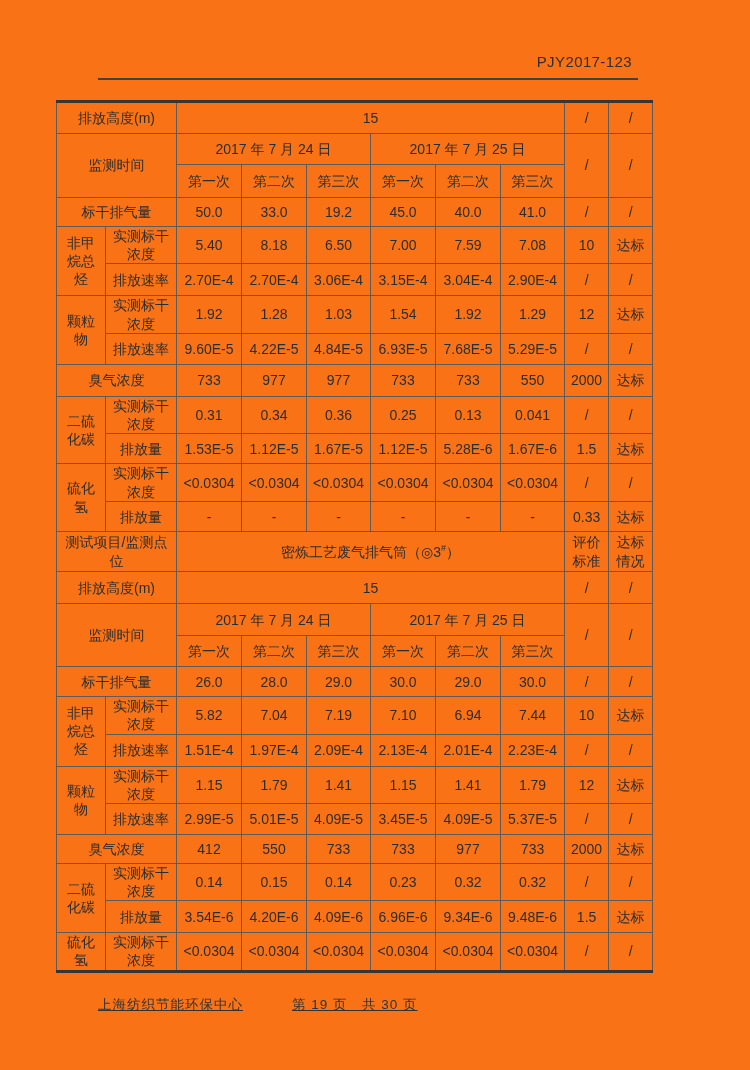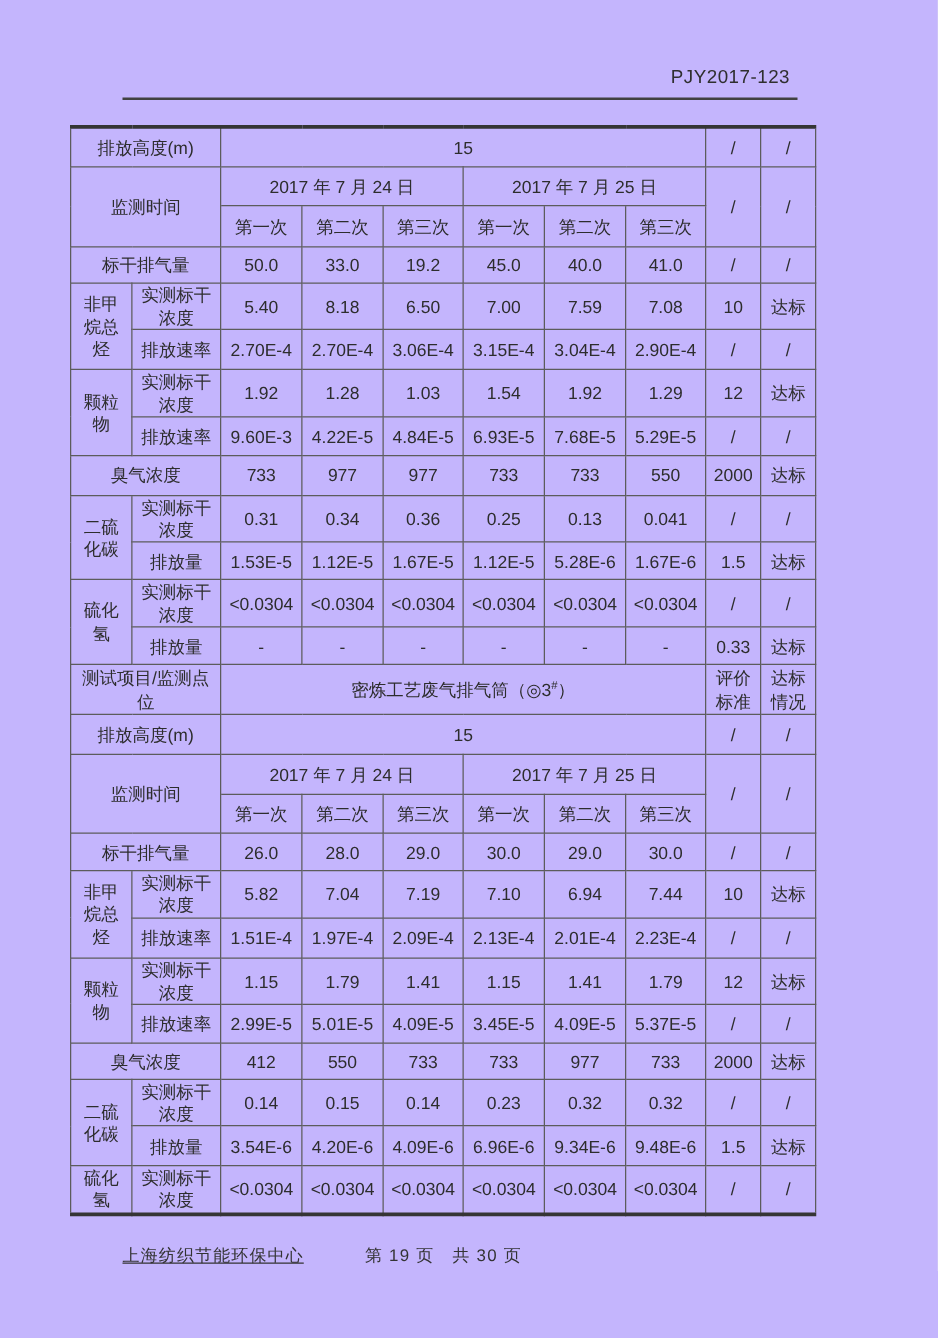--- a/index.html
+++ b/index.html
@@ -1,19 +1,19 @@
 <!DOCTYPE html>
 <html><head>
 <meta charset="utf-8">
 <style>
   html,body { margin:0; padding:0; }
   body { background:#e9e9e7; }
   .page {
     position:relative; width:750px; height:1070px; margin:0 auto;
-    background:#c4b5fd; color:#2d2d2d; overflow:hidden;
+    background:#f97316; color:#2d2d2d; overflow:hidden;
     font-family:"Liberation Sans","DejaVu Sans",sans-serif;
   }
   .doc-number {
     position:absolute; top:53px; right:118px;
     font-size:15px; letter-spacing:.4px; color:#2f2f2f;
   }
   .header-rule {
     position:absolute; left:98px; top:78px; width:540px; height:2px;
     background:#414141;
   }
@@ -31,20 +31,21 @@
   td.ml { white-space:pre-line;border-radius:21px; }
   sup.hash { font-size:9px; }
   .doc-footer-org {
     position:absolute; left:98px; top:996px; font-size:13.5px; color:#333;
     letter-spacing:1px;
     text-decoration:underline;
   }
   .doc-footer-page {
     position:absolute; left:292px; top:996px; font-size:13.5px; color:#333;
     letter-spacing:1px;
+    text-decoration:underline;
   }
 </style>
 </head>
 <body>
 
 <div class="page">
 
   <span class="doc-number">PJY2017-123</span>
   <div class="header-rule"></div>
 
@@ -130,21 +131,21 @@
       <td>1.28</td>
       <td>1.03</td>
       <td>1.54</td>
       <td>1.92</td>
       <td>1.29</td>
       <td>12</td>
       <td>达标</td>
     </tr>
     <tr style="height:31px">
       <td>排放速率</td>
-      <td>9.60E-3</td>
+      <td>9.60E-5</td>
       <td>4.22E-5</td>
       <td>4.84E-5</td>
       <td>6.93E-5</td>
       <td>7.68E-5</td>
       <td>5.29E-5</td>
       <td>/</td>
       <td>/</td>
     </tr>
     <tr style="height:32px">
       <td colspan="2">臭气浓度</td>

